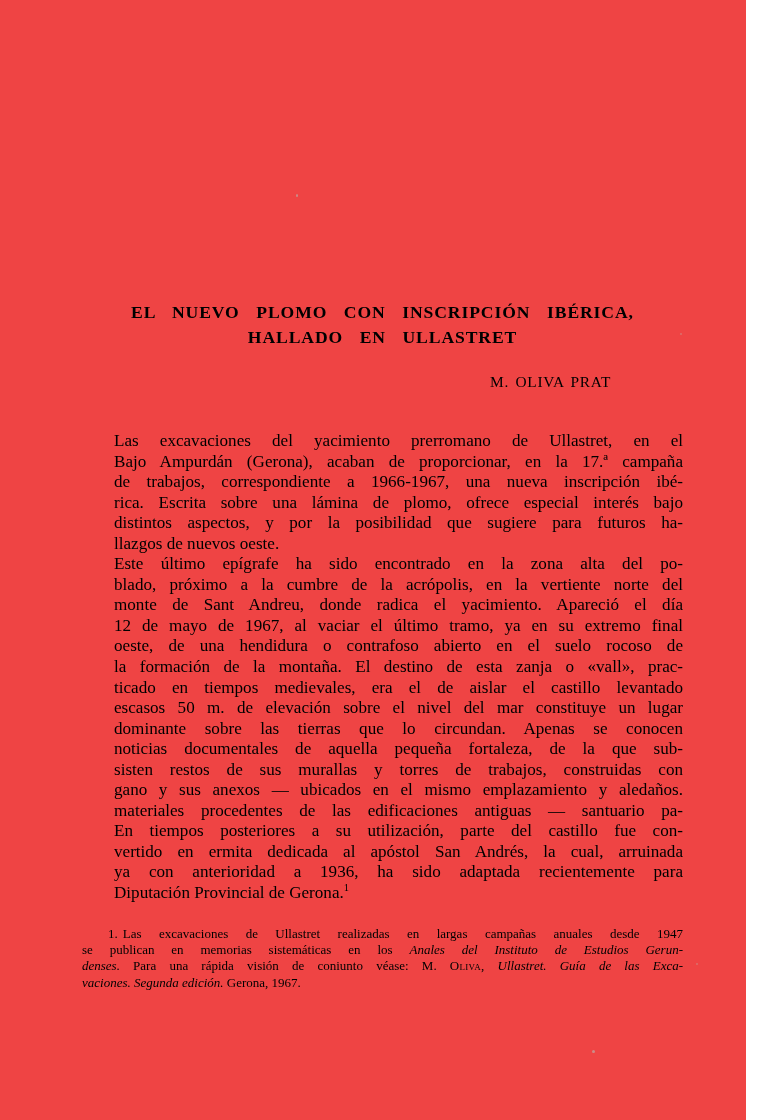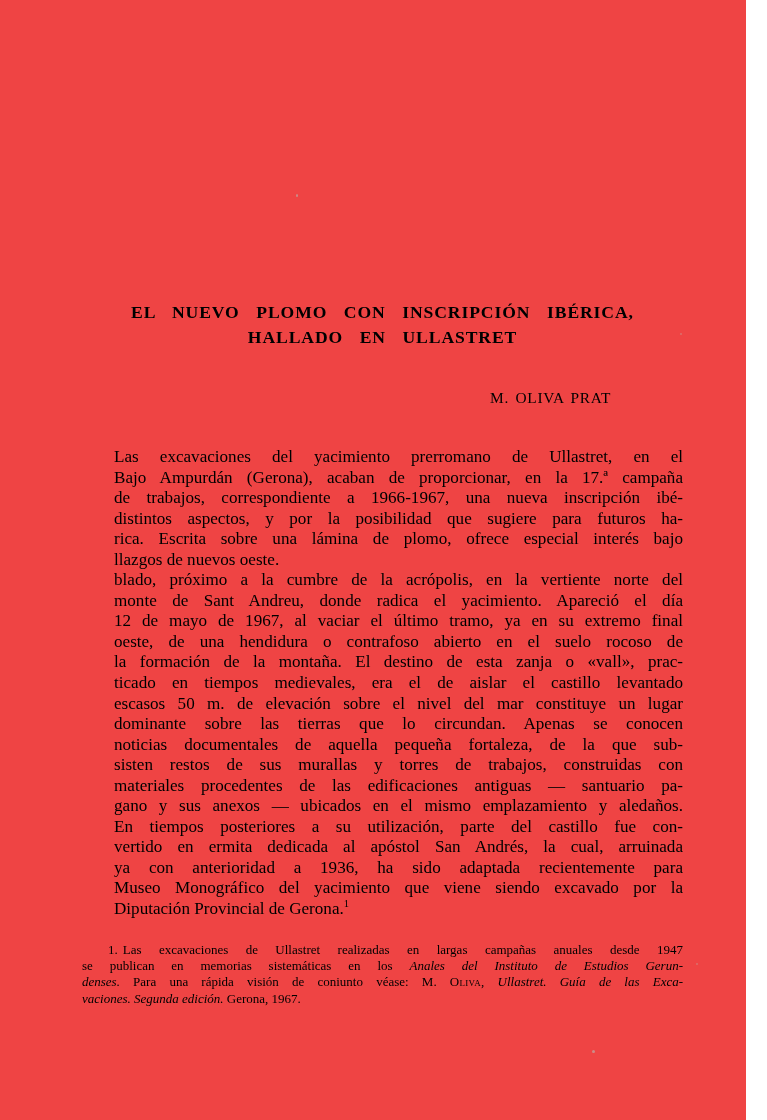--- a/index.html
+++ b/index.html
@@ -44,21 +44,21 @@
     text-align: center;
     font-weight: bold;
     font-size: 17.6px;
     line-height: 25px;
     letter-spacing: 0.9px;
     word-spacing: 3px;
   }
   .title-line { display: block; white-space: pre; }
 
   .author {
-    margin-top: 39px;
+    margin-top: 23px;
     text-align: right;
     padding-right: 72px;
     font-size: 15.4px;
     letter-spacing: 0.7px;
     word-spacing: 2px;
   }
 
   .body-block {
     margin-top: 40px;
     font-size: 17.1px;
@@ -130,42 +130,42 @@
     </h1>
 
     <div class="author">M. OLIVA PRAT</div>
 
     <div class="body-block">
 
       <p class="para">
         <span class="ln first">Las excavaciones del yacimiento prerromano de Ullastret, en el</span>
         <span class="ln">Bajo Ampurdán (Gerona), acaban de proporcionar, en la 17.ª campaña</span>
         <span class="ln">de trabajos, correspondiente a 1966-1967, una nueva inscripción ibé-</span>
+        <span class="ln">rica. Escrita sobre una lámina de plomo, ofrece especial interés bajo</span>
         <span class="ln">distintos aspectos, y por la posibilidad que sugiere para futuros ha-</span>
-        <span class="ln">rica. Escrita sobre una lámina de plomo, ofrece especial interés bajo</span>
         <span class="ln last">llazgos de nuevos oeste.</span>
       </p>
 
       <p class="para">
+        <span class="ln first">Este último epígrafe ha sido encontrado en la zona alta del po-</span>
         <span class="ln">blado, próximo a la cumbre de la acrópolis, en la vertiente norte del</span>
         <span class="ln">monte de Sant Andreu, donde radica el yacimiento. Apareció el día</span>
         <span class="ln">12 de mayo de 1967, al vaciar el último tramo, ya en su extremo final</span>
         <span class="ln">oeste, de una hendidura o contrafoso abierto en el suelo rocoso de</span>
         <span class="ln">la formación de la montaña. El destino de esta zanja o «vall», prac-</span>
         <span class="ln">ticado en tiempos medievales, era el de aislar el castillo levantado</span>
         <span class="ln">escasos 50 m. de elevación sobre el nivel del mar constituye un lugar</span>
         <span class="ln">dominante sobre las tierras que lo circundan. Apenas se conocen</span>
         <span class="ln">noticias documentales de aquella pequeña fortaleza, de la que sub-</span>
         <span class="ln">sisten restos de sus murallas y torres de trabajos, construidas con</span>
+        <span class="ln">gano y sus anexos — ubicados en el mismo emplazamiento y aledaños.</span>
         <span class="ln">materiales procedentes de las edificaciones antiguas — santuario pa-</span>
-        <span class="ln">gano y sus anexos — ubicados en el mismo emplazamiento y aledaños.</span>
         <span class="ln">En tiempos posteriores a su utilización, parte del castillo fue con-</span>
         <span class="ln">vertido en ermita dedicada al apóstol San Andrés, la cual, arruinada</span>
         <span class="ln">ya con anterioridad a 1936, ha sido adaptada recientemente para</span>
-        <span class="ln">Museo Monográfico del yacimiento que viene siendo excavado por la</span>
         <span class="ln last"><span>Diputación Provincial de Gerona.</span><sup>1</sup></span>
       </p>
 
     </div>
 
     <div class="footnote">
       <span class="ln first"><span class="fn-num">1.</span><span>Las excavaciones de Ullastret realizadas en largas campañas anuales desde 1947</span></span>
       <span class="ln"><span>se publican en memorias sistemáticas en los </span><span class="it">Anales del Instituto de Estudios Gerun-</span></span>
       <span class="ln"><span class="it">denses.</span><span> Para una rápida visión de coniunto véase: M. </span><span class="sc">Oliva</span><span>, </span><span class="it">Ullastret. Guía de las Exca-</span></span>
       <span class="ln last"><span class="it">vaciones. Segunda edición.</span><span> Gerona, 1967.</span></span>

